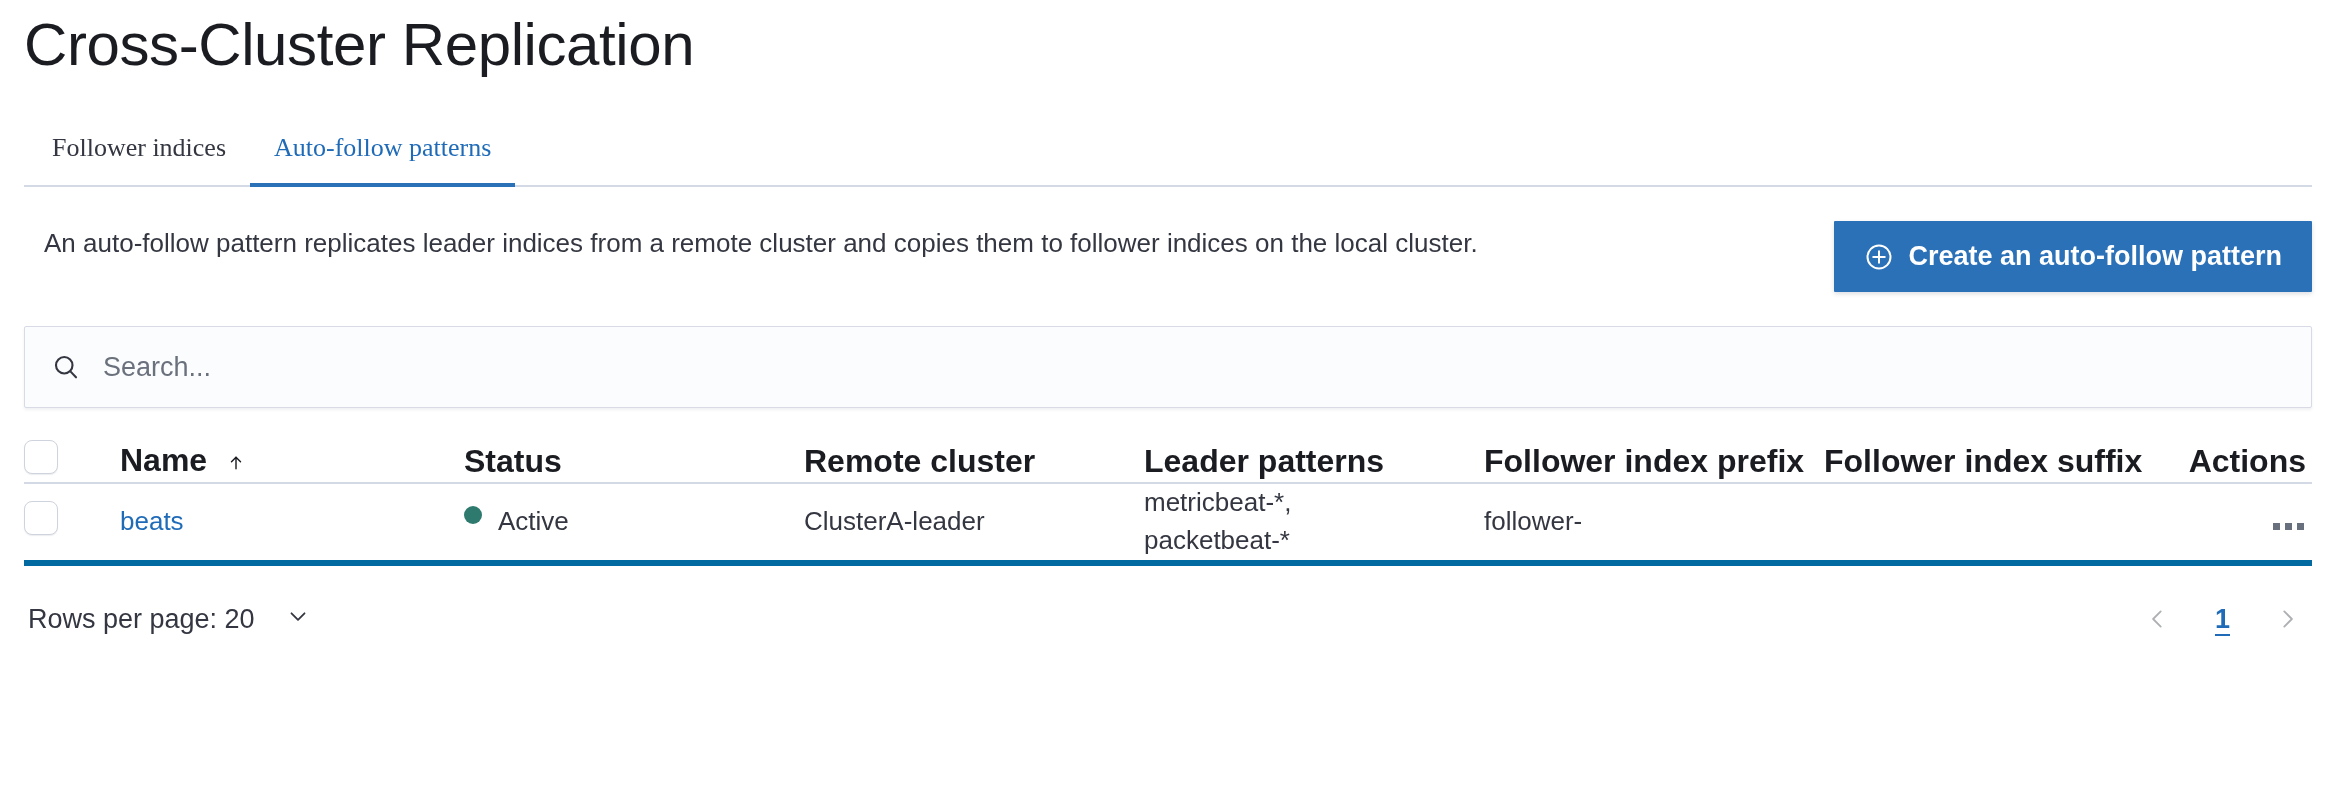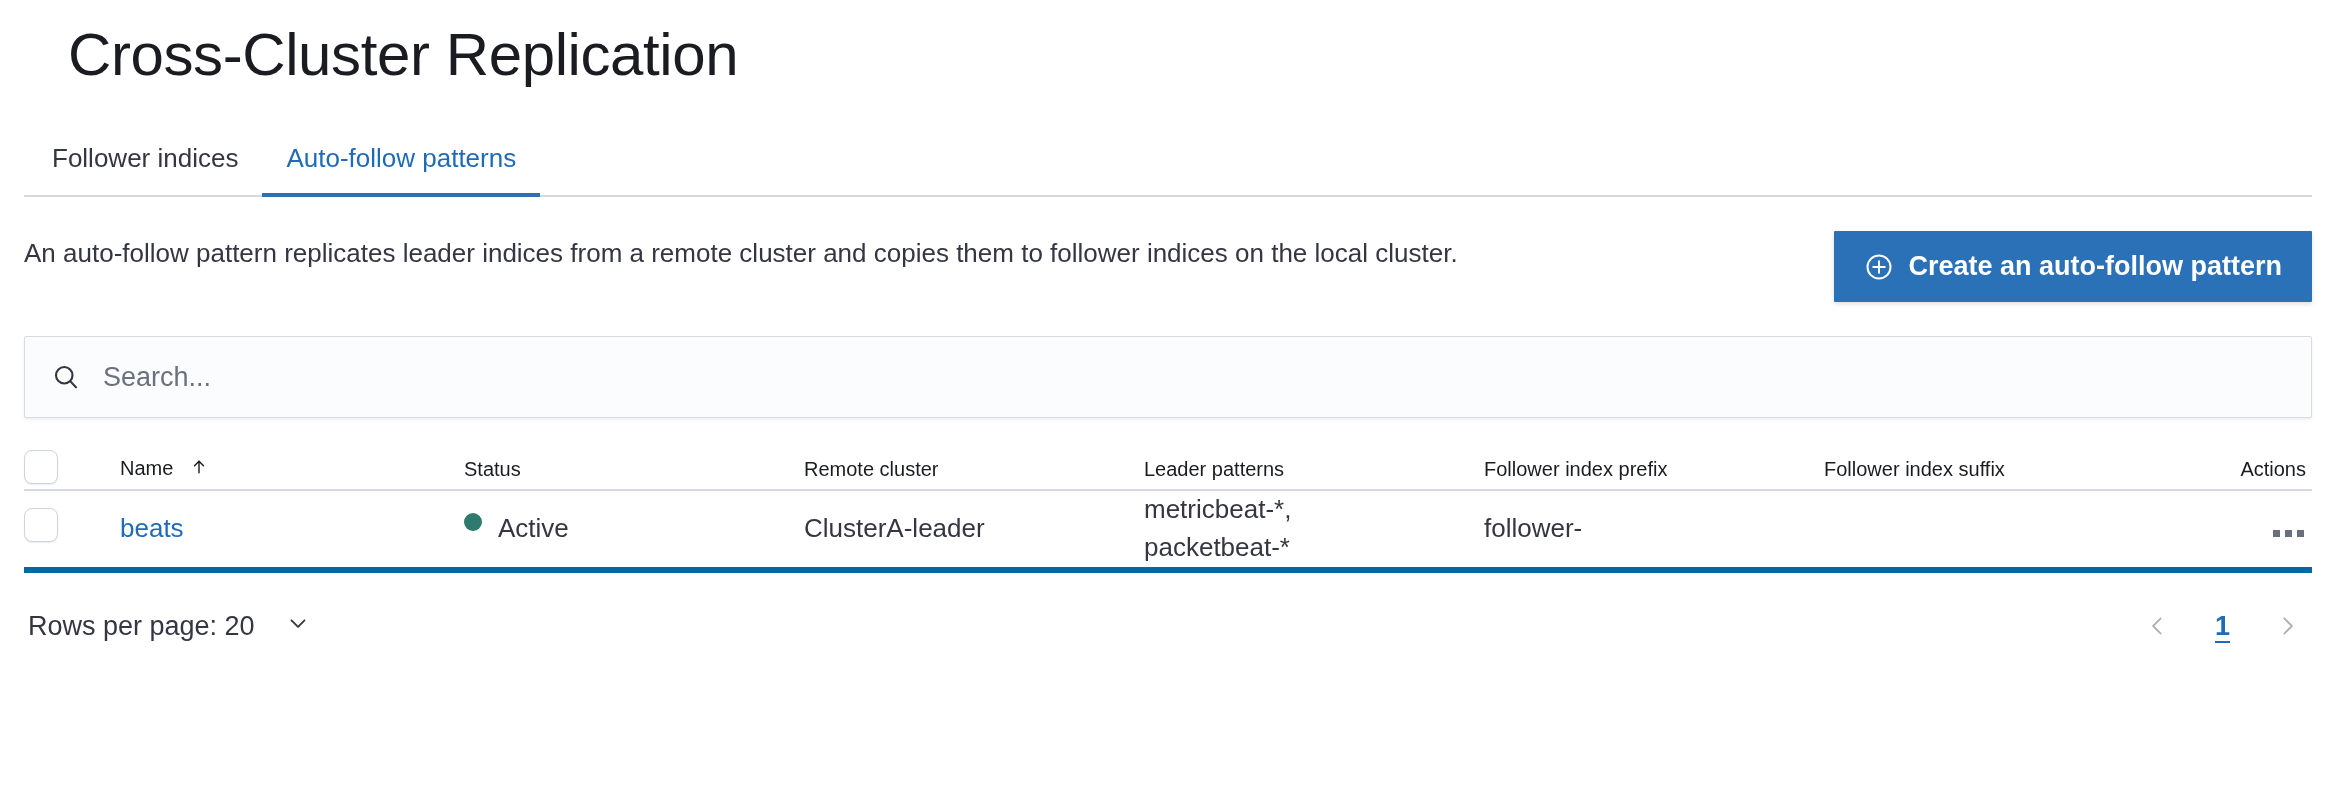--- a/index.html
+++ b/index.html
@@ -20,23 +20,22 @@
     padding: 0 24px;
   }
 
   
   .page-title {
     font-size: 60px;
     font-weight: 400;
     line-height: 1;
     color: #1a1c21;
     letter-spacing: -0.4px;
-    padding-top: 25px;
+    padding-top: 15px;
     padding-left: 0;
-    margin-left: 44px;
   }
 
   
   .tabs {
     position: relative;
     display: flex;
     align-items: flex-end;
     gap: 0;
     margin-top: 38px;
     padding-left: 0;
@@ -53,21 +52,21 @@
   }
   .tab {
     position: relative;
     font-size: 26px;
     line-height: 1;
     padding: 0 24px 26px 24px;
     color: #343741;
     cursor: pointer;
     background: none;
     border: none;
-    font-family: Liberation Sans, sans-serif;
+    font-family: Liberation Serif, serif;
     white-space: nowrap;
     margin-top: 24px;
   }
   .tab:first-child { padding-left: 28px; }
   .tab.active {
     color: #1f6bb8;
     font-weight: 400;
   }
   .tab.active::after {
     content: "";
@@ -80,20 +79,21 @@
     z-index: 2;
   }
 
   
   .desc-row {
     display: flex;
     align-items: flex-start;
     justify-content: space-between;
     margin-top: 38px;
     gap: 40px;
+    margin-left: 20px;
   }
   .desc-text {
     font-size: 26px;
     line-height: 1.42;
     color: #343741;
     max-width: 1700px;
     flex: 1 1 auto;
   }
   .create-btn {
     flex: 0 0 auto;
@@ -147,22 +147,22 @@
     margin-top: 32px;
     border-collapse: collapse;
     table-layout: fixed;
   }
   .table th, .table td {
     text-align: left;
     vertical-align: middle;
     padding: 0;
   }
   thead th {
-    font-size: 20px;
-    font-weight: 400;
+    font-size: 32px;
+    font-weight: 700;
     color: #1a1c21;
     padding-bottom: 24px;
     white-space: nowrap;
   }
   thead tr { border-bottom: 2px solid #d3dae6; }
   tbody tr { border-bottom: 6px solid #0369a1; }
   tbody td {
     font-size: 26px;
     color: #343741;
     padding: 28px 0;

